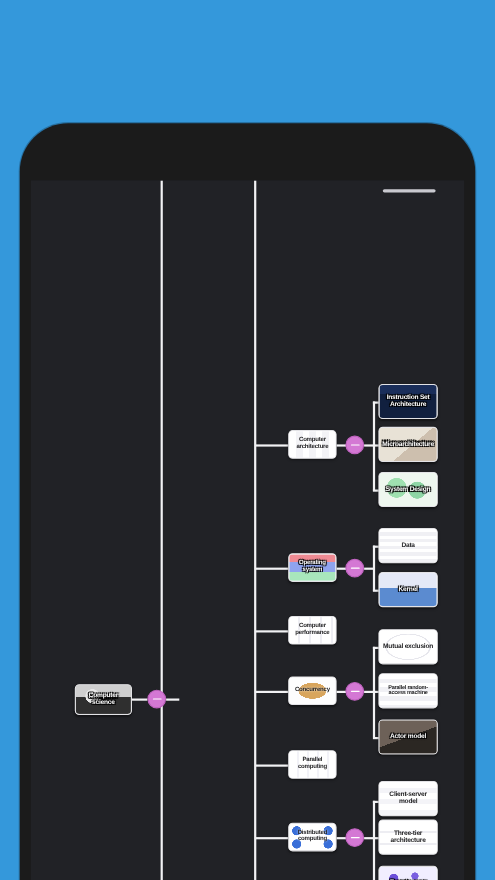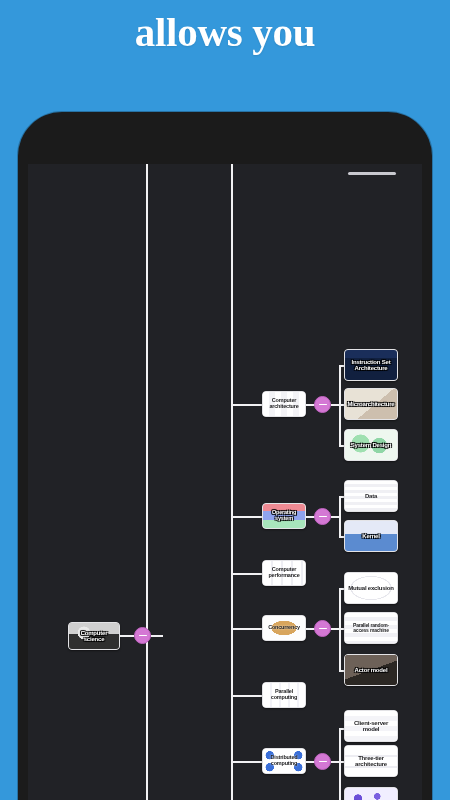--- a/index.html
+++ b/index.html
@@ -167,21 +167,20 @@
       radial-gradient(circle at 25% 35%, #6b4fd8 0 9%, transparent 10%),
       radial-gradient(circle at 62% 28%, #7a5fe0 0 8%, transparent 9%),
       radial-gradient(circle at 40% 72%, #8a72e8 0 10%, transparent 11%),
       radial-gradient(circle at 78% 66%, #6b4fd8 0 7%, transparent 8%),
       #f1eeff; }
 </style>
 </head>
 <body>
 
 <div class="headline">
-  <div>allows you</div>
 </div>
 
 <div class="phone">
   <div class="screen">
 
     <div class="scroll-pill"></div>
 
     <div class="canvas">
 
       <div class="trunk" style="left:118px; top:0px; height:720px;"></div>

